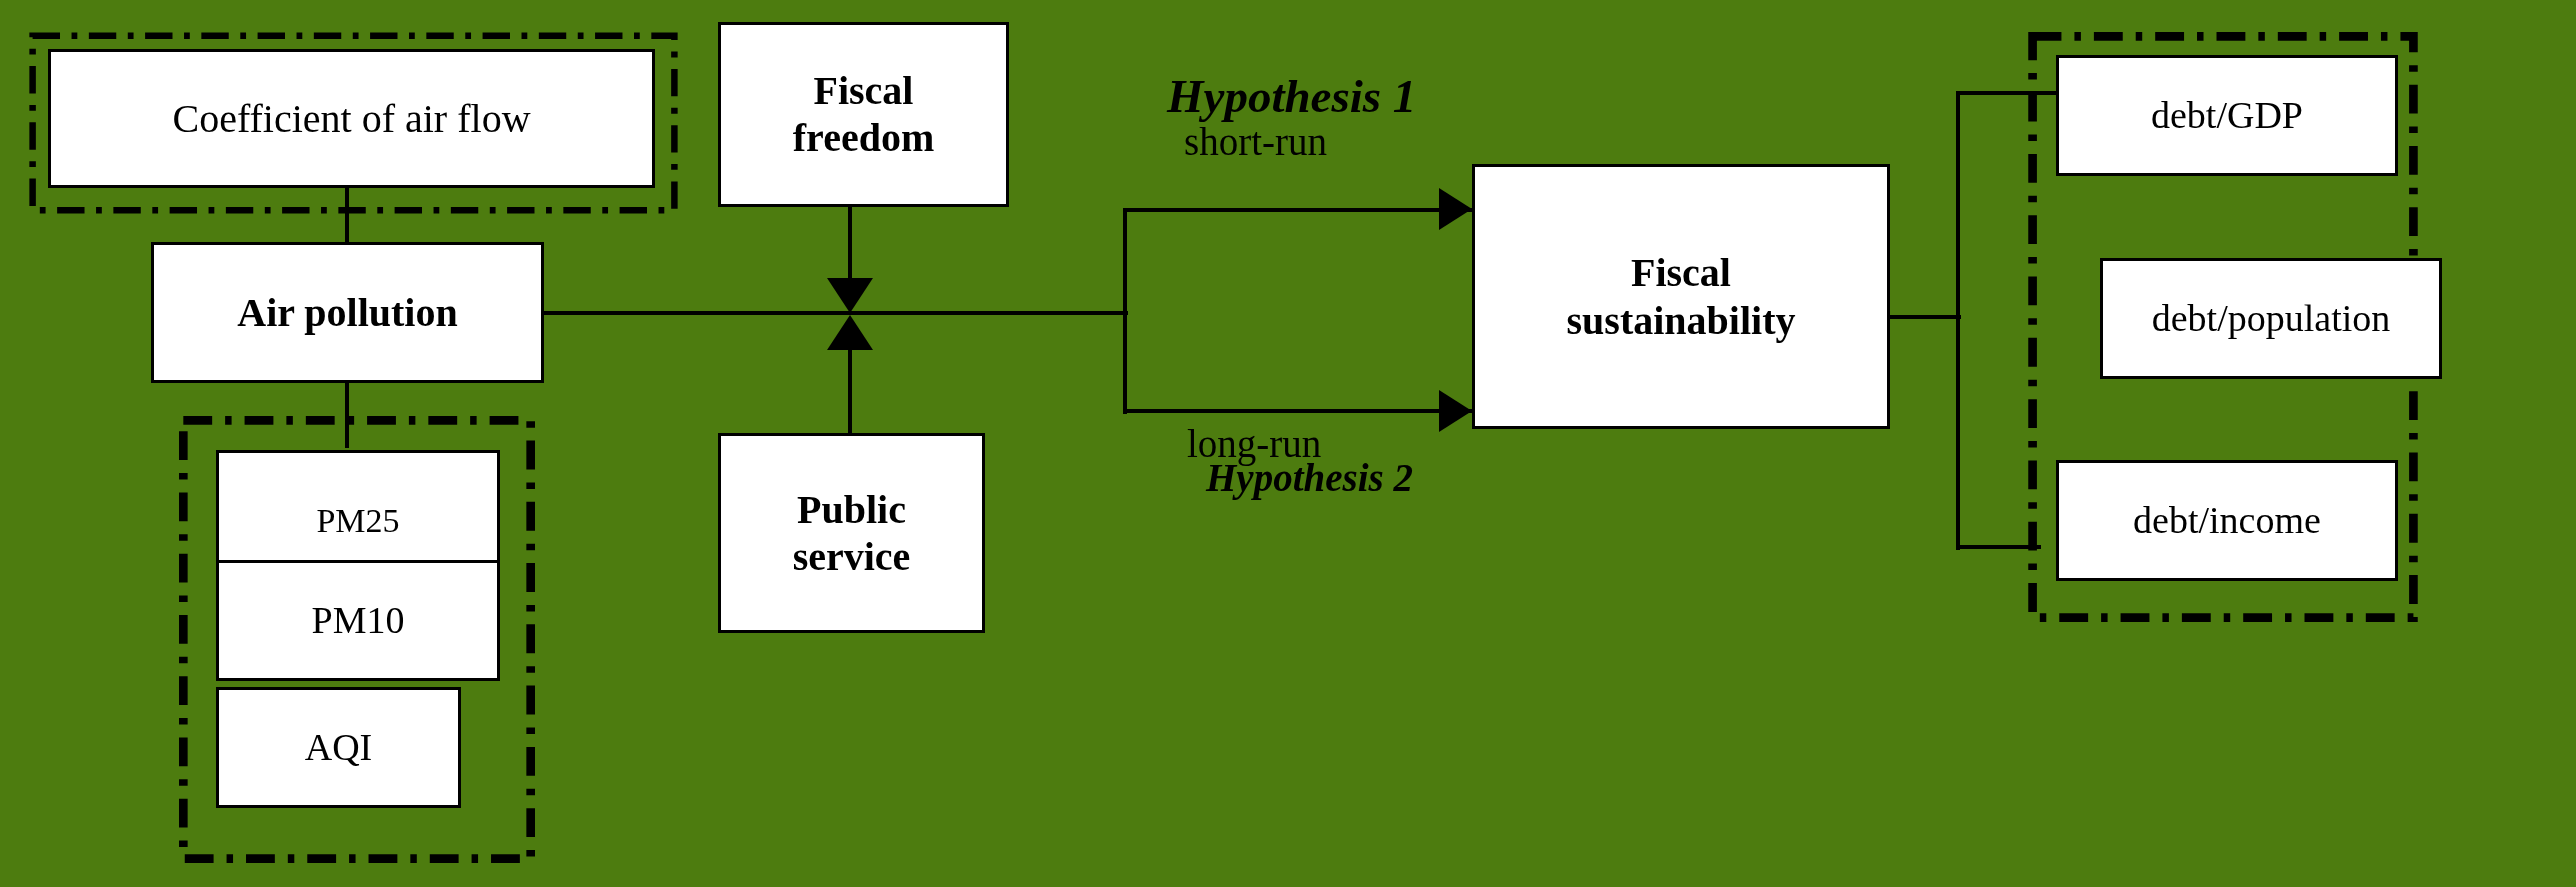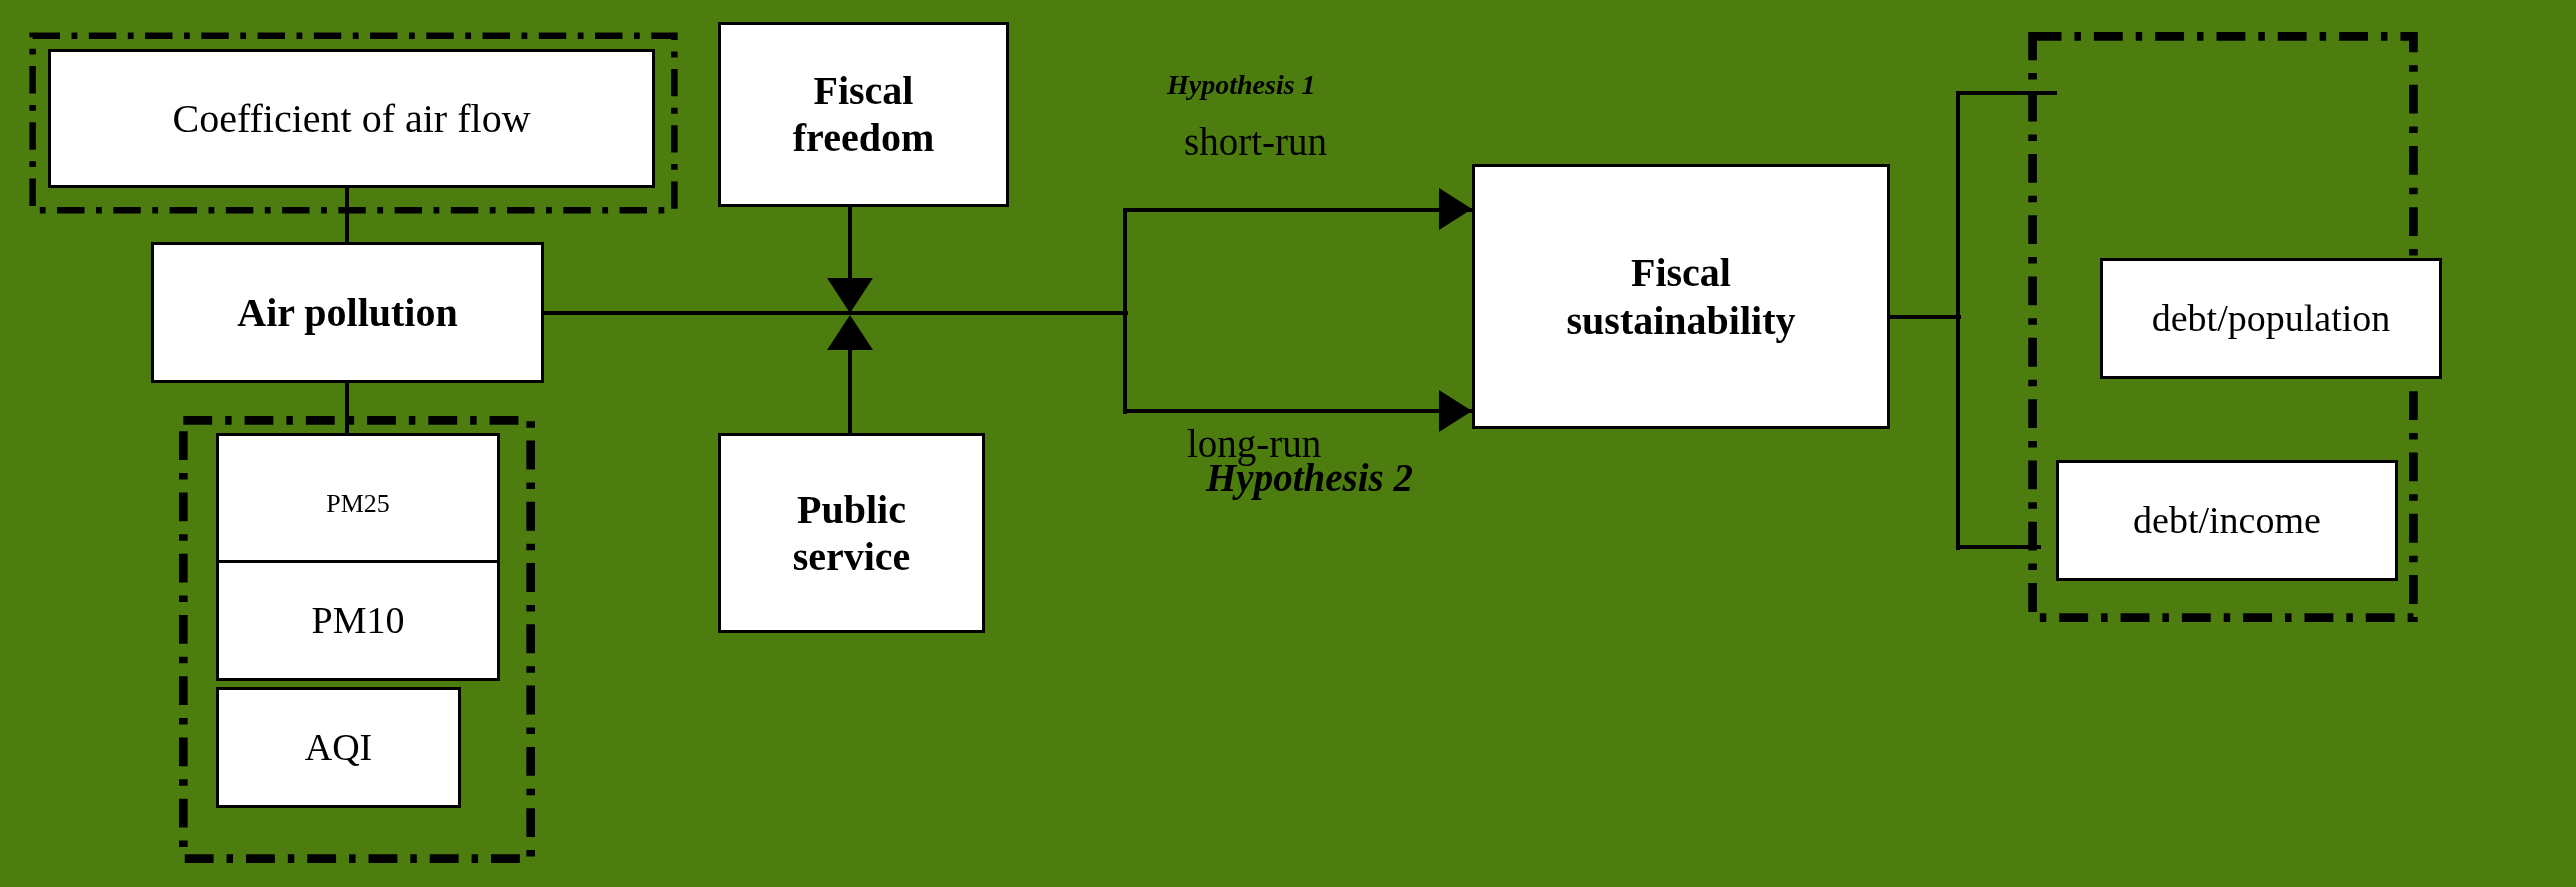--- a/index.html
+++ b/index.html
@@ -90,21 +90,21 @@
   <div class="node bold" style="left:151px; top:242px; width:393px; height:141px; font-size:40px;">
     <span>Air pollution</span>
   </div>
 
   <div class="line vline" style="left:345px; top:379px; height:69px;"></div>
 
   <svg class="dashdot" style="left:179px; top:416px; width:356px; height:447px;" viewBox="0 0 494 620">
     <rect x="6" y="6" width="482" height="608" fill="none" stroke="#000000" stroke-width="12" stroke-dasharray="40 18 9 18"></rect>
   </svg>
 
-  <div class="node" style="left:216px; top:433px; width:284px; height:143px; font-size:26px;">
+  <div class="node" style="left:216px; top:450px; width:284px; height:143px; font-size:34px;">
     <span>PM25</span>
   </div>
 
   <div class="node" style="left:216px; top:560px; width:284px; height:121px; font-size:38px;">
     <span>PM10</span>
   </div>
 
   <div class="node" style="left:216px; top:687px; width:245px; height:121px; font-size:38px;">
     <span>AQI</span>
   </div>
@@ -135,21 +135,21 @@
   <div class="line hline" style="left:848px; top:311px; width:280px;"></div>
 
   <div class="line vline" style="left:1123px; top:208px; height:206px;"></div>
 
   <div class="line hline" style="left:1123px; top:208px; width:350px;"></div>
   <div class="arrow arrow-right" style="left:1439px; top:188px;"></div>
 
   <div class="line hline" style="left:1123px; top:409px; width:350px;"></div>
   <div class="arrow arrow-right" style="left:1439px; top:390px;"></div>
 
-  <div class="label bold" style="left:1167px; top:69px; font-size:28px; font-style:italic;">Hypothesis 1</div>
+  <div class="label bold" style="left:1167px; top:69px; font-size:47px; font-style:italic;">Hypothesis 1</div>
   <div class="label" style="left:1184px; top:119px; font-size:39px;">short-run</div>
 
   <div class="label" style="left:1187px; top:421px; font-size:39px;">long-run</div>
   <div class="label bold" style="left:1163px; top:455px; font-size:39px; font-style:italic;margin-left:43px;">Hypothesis 2</div>
 
   <div class="node bold" style="left:1472px; top:164px; width:418px; height:265px; font-size:40px;">
     <div>
       <span>Fiscal</span>
       <span>sustainability</span>
     </div>
@@ -157,20 +157,23 @@
 
   <div class="line hline" style="left:1887px; top:315px; width:74px;"></div>
   <div class="line vline" style="left:1956px; top:91px; height:459px;"></div>
   <div class="line hline" style="left:1956px; top:91px; width:101px;"></div>
   <div class="line hline" style="left:1956px; top:545px; width:85px;"></div>
 
   <svg class="dashdot" style="left:2028px; top:32px; width:390px; height:590px;" viewBox="0 0 540 818">
     <rect x="6" y="6" width="528" height="806" fill="none" stroke="#000000" stroke-width="12" stroke-dasharray="40 18 9 18"></rect>
   </svg>
 
+  <div class="node" style="left:2056px; top:55px; width:342px; height:121px; font-size:38px;">
+    <span>debt/GDP</span>
+  </div>
 
   <div class="node" style="left:2056px; top:258px; width:342px; height:121px; font-size:38px;margin-left:44px;">
     <span>debt/population</span>
   </div>
 
   <div class="node" style="left:2056px; top:460px; width:342px; height:121px; font-size:38px;">
     <span>debt/income</span>
   </div>
 
 </div>

